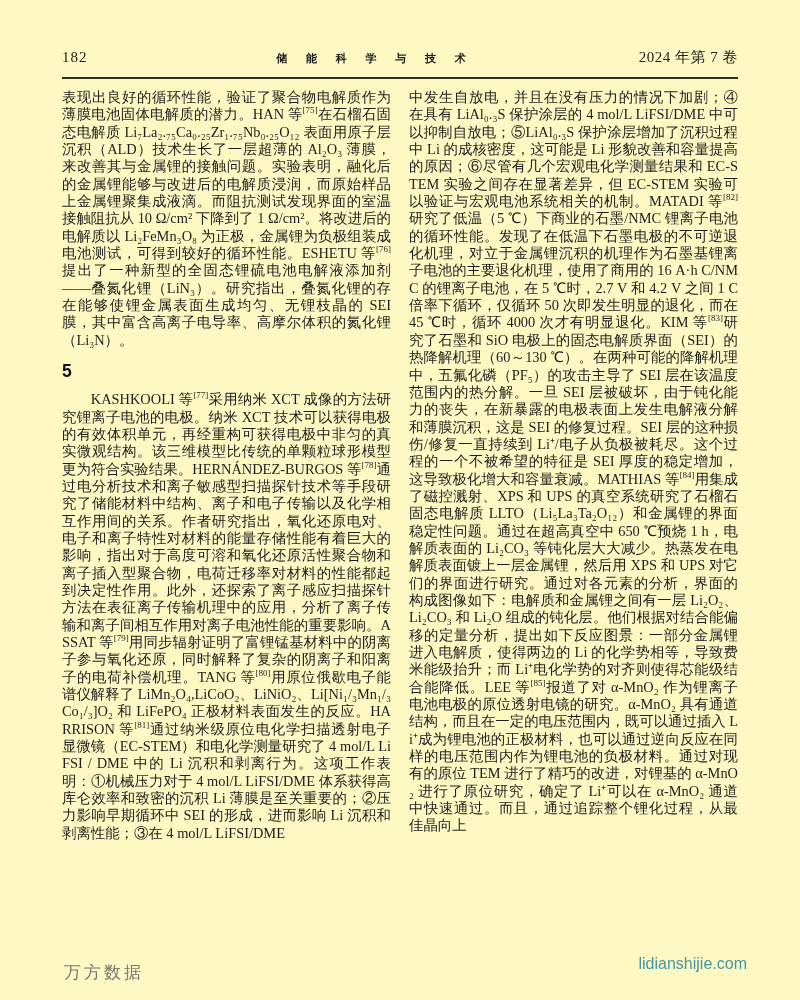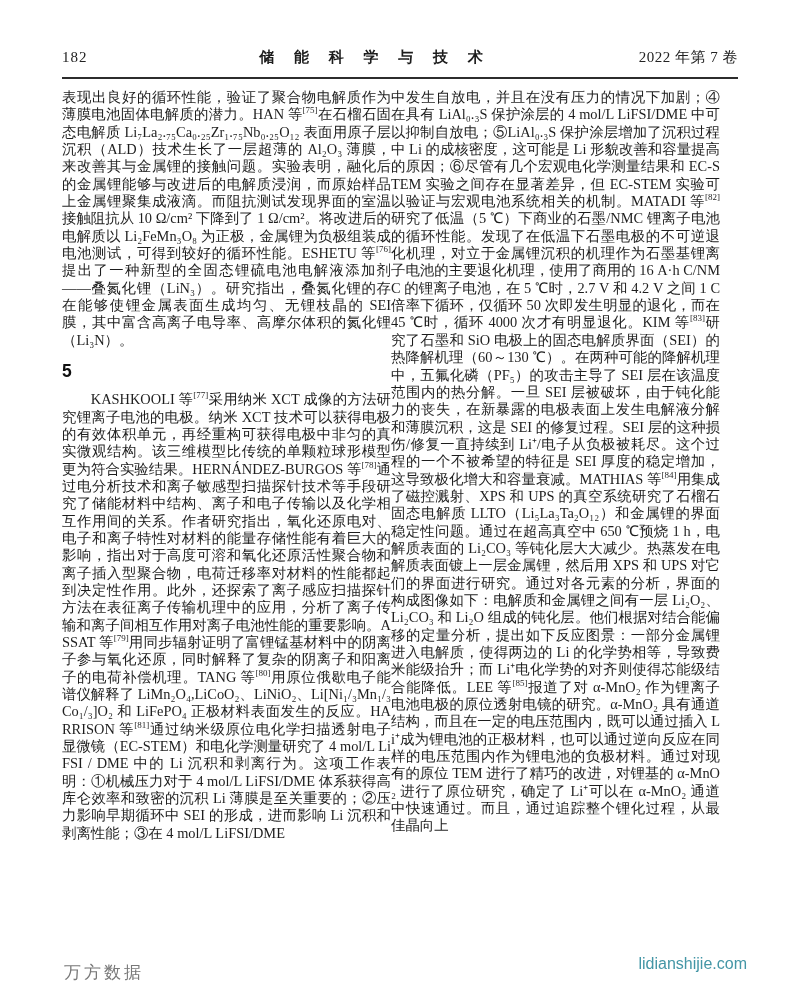--- a/index.html
+++ b/index.html
@@ -6,21 +6,21 @@
     margin: 0;
     padding: 0;
     background: #e9e7e3;
     font-family: "Liberation Serif", serif;
   }
   .page {
     position: relative;
     width: 800px;
     height: 1000px;
     margin: 0 auto;
-    background: #ffffff;
+    background: #fef9c3;
     overflow: hidden;
     box-shadow: 0 0 4px rgba(0,0,0,0.15);
   }
   
   .page-header {
     position: absolute;
     top: 48px;
     left: 62px;
     width: 676px;
     display: flex;
@@ -28,21 +28,21 @@
     align-items: baseline;
     font-size: 15px;
     color: #222;
   }
   .page-number {
     min-width: 60px;
     letter-spacing: 1px;
   }
   .journal-title {
     letter-spacing: 8px;
-    font-size: 15px;
+    font-size: 11px;
     font-weight: bold;
     text-align: center;
     flex: 1;
     color: #1c1c1c;
   }
   .issue-info {
     min-width: 110px;
     text-align: right;
     letter-spacing: 0.5px;
   }
@@ -54,20 +54,21 @@
     height: 2px;
     background: #2c2c2c;
   }
   
   .columns {
     position: absolute;
     top: 89px;
     left: 62px;
     width: 676px;
     display: flex;
+    gap: 18px;
   }
   .col {
     width: 329px;
   }
   .body-text {
     margin: 0;
     font-size: 14.4px;
     line-height: 17.35px;
     text-align: justify;
     color: #1d1d1d;
@@ -115,21 +116,21 @@
   }
 </style>
 </head>
 <body>
 
 <div class="page">
 
   <header class="page-header">
     <span class="page-number">182</span>
     <span class="journal-title">储 能 科 学 与 技 术</span>
-    <span class="issue-info">2022 年第 7 卷</span>
+    <span class="issue-info">2024 年第 7 卷</span>
   </header>
 
   <div class="header-rule"></div>
 
   <main class="columns">
 
     <section class="col">
       <p class="body-text">表现出良好的循环性能，验证了聚合物电解质作为薄膜电池固体电解质的潜力。HAN 等<sup>[75]</sup>在石榴石固态电解质 Li₇La₂.₇₅Ca₀.₂₅Zr₁.₇₅Nb₀.₂₅O₁₂ 表面用原子层沉积（ALD）技术生长了一层超薄的 Al₂O₃ 薄膜，来改善其与金属锂的接触问题。实验表明，融化后的金属锂能够与改进后的电解质浸润，而原始样品上金属锂聚集成液滴。而阻抗测试发现界面的室温接触阻抗从 10 Ω/cm² 下降到了 1 Ω/cm²。将改进后的电解质以 Li₂FeMn₃O₈ 为正极，金属锂为负极组装成电池测试，可得到较好的循环性能。ESHETU 等<sup>[76]</sup>提出了一种新型的全固态锂硫电池电解液添加剂——叠氮化锂（LiN₃）。研究指出，叠氮化锂的存在能够使锂金属表面生成均匀、无锂枝晶的 SEI 膜，其中富含高离子电导率、高摩尔体积的氮化锂（Li₃N）。</p>
       <h2 class="section-heading">
         <span class="sec-num">5</span>

